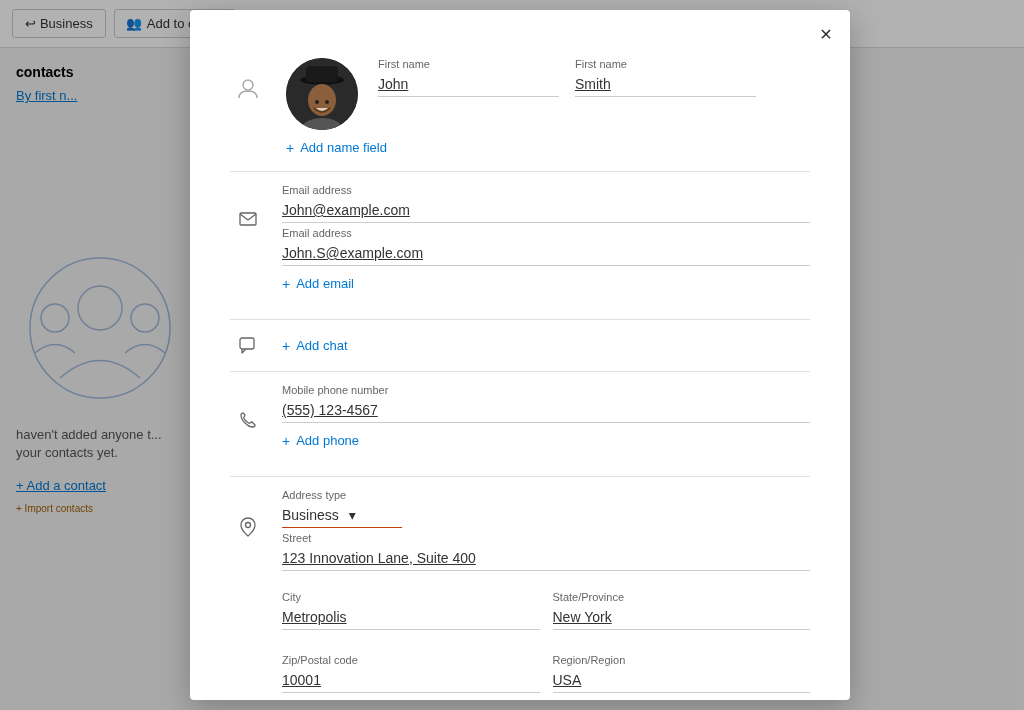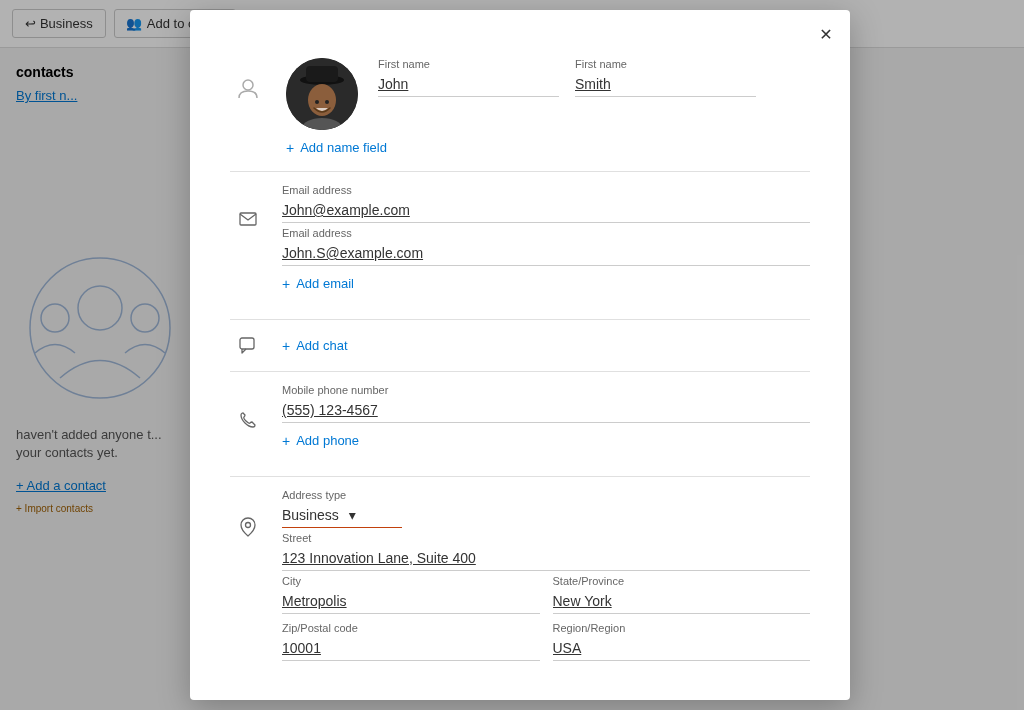--- a/index.html
+++ b/index.html
@@ -299,21 +299,21 @@
 
     .chevron {
       font-size: 10px;
       color: #555;
     }
 
     
     .address-two-col {
       display: flex;
       gap: 13px;
-      margin-top: 4px;
+      margin-top: 20px;
     }
 
     .address-two-col .field-group {
       flex: 1;
     }
   </style>
 </head>
 <body>
 
 <div class="bg-page">

